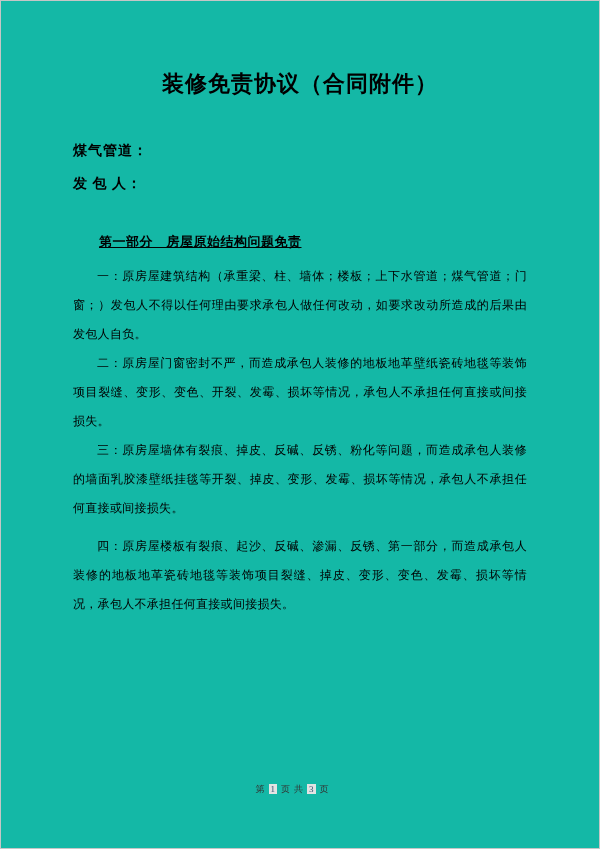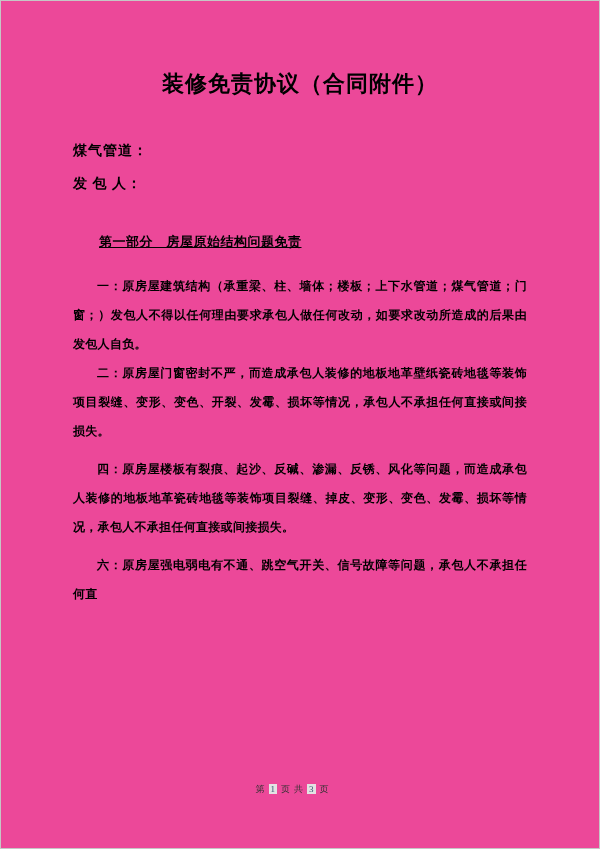--- a/index.html
+++ b/index.html
@@ -7,21 +7,21 @@
   body {
     width: 600px;
     height: 849px;
     font-family: "Liberation Serif", "DejaVu Serif", serif;
     color: #000000;
   }
   .page {
     position: relative;
     width: 600px;
     height: 849px;
-    background: #ec4899;
+    background: #14b8a6;
     border: 1px solid #c6c6c6;
     padding: 0 72px;
     overflow: hidden;
   }
   .title {
     margin-top: 70px;
     font-size: 22px;
     font-weight: bold;
     text-align: center;
     letter-spacing: 1px;
@@ -37,21 +37,21 @@
   }
   .section-heading {
     margin-top: 42px;
     font-size: 13px;
     font-weight: bold;
     line-height: 15px;
     text-indent: 2em;
     letter-spacing: 0.5px;
     text-decoration: underline;
   }
-  .paragraphs { margin-top: 23px; font-weight: bold; }
+  .paragraphs { margin-top: 13px; }
   .para {
     font-size: 12px;
     line-height: 29px;
     text-align: justify;
     text-indent: 2em;
     letter-spacing: 0.3px;
     margin: 0;
   }
   .para.gap { margin-top: 9px; }
   .footer {
@@ -80,21 +80,21 @@
   <div class="fields">
     <p class="field">煤气管道：</p>
     <p class="field">发 包 人：</p>
   </div>
 
   <h2 class="section-heading">第一部分　房屋原始结构问题免责</h2>
 
   <div class="paragraphs">
     <p class="para">一：原房屋建筑结构（承重梁、柱、墙体；楼板；上下水管道；煤气管道；门窗；）发包人不得以任何理由要求承包人做任何改动，如要求改动所造成的后果由发包人自负。</p>
     <p class="para">二：原房屋门窗密封不严，而造成承包人装修的地板地革壁纸瓷砖地毯等装饰项目裂缝、变形、变色、开裂、发霉、损坏等情况，承包人不承担任何直接或间接损失。</p>
-    <p class="para gap">四：原房屋楼板有裂痕、起沙、反碱、渗漏、反锈、风化等问题，而造成承包人装修的地板地革瓷砖地毯等装饰项目裂缝、掉皮、变形、变色、发霉、损坏等情况，承包人不承担任何直接或间接损失。</p>
-    <p class="para gap">六：原房屋强电弱电有不通、跳空气开关、信号故障等问题，承包人不承担任何直</p>
+    <p class="para">三：原房屋墙体有裂痕、掉皮、反碱、反锈、粉化等问题，而造成承包人装修的墙面乳胶漆壁纸挂毯等开裂、掉皮、变形、发霉、损坏等情况，承包人不承担任何直接或间接损失。</p>
+    <p class="para gap">四：原房屋楼板有裂痕、起沙、反碱、渗漏、反锈、第一部分，而造成承包人装修的地板地革瓷砖地毯等装饰项目裂缝、掉皮、变形、变色、发霉、损坏等情况，承包人不承担任何直接或间接损失。</p>
   </div>
 
   <div class="footer">
     <span>第</span><span class="pagenum">1</span><span>页</span><span>共</span><span class="pagenum">3</span><span>页</span>
   </div>
 
 </div>
 
 </body></html>

